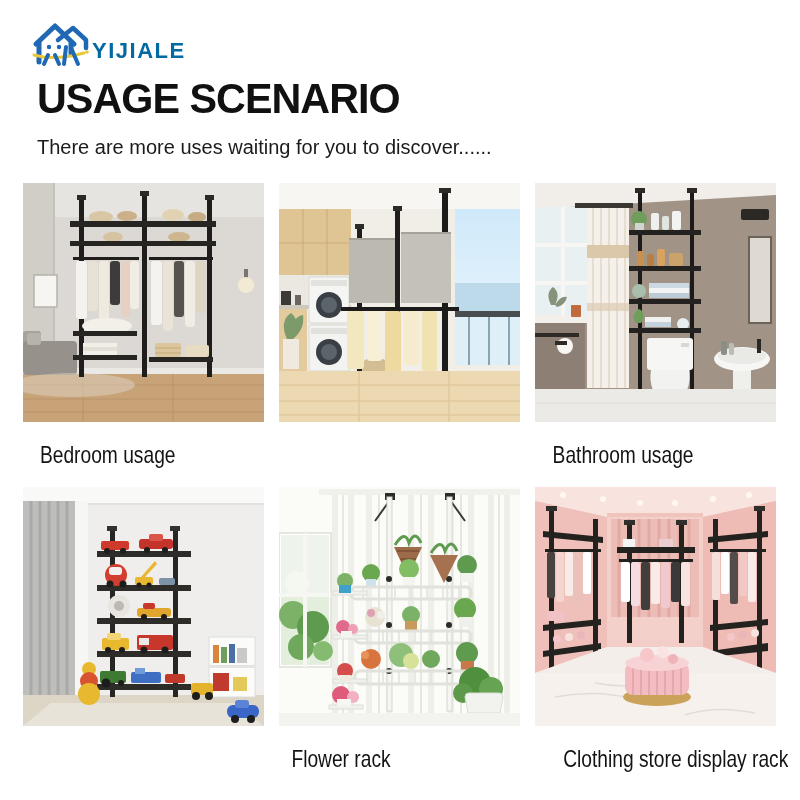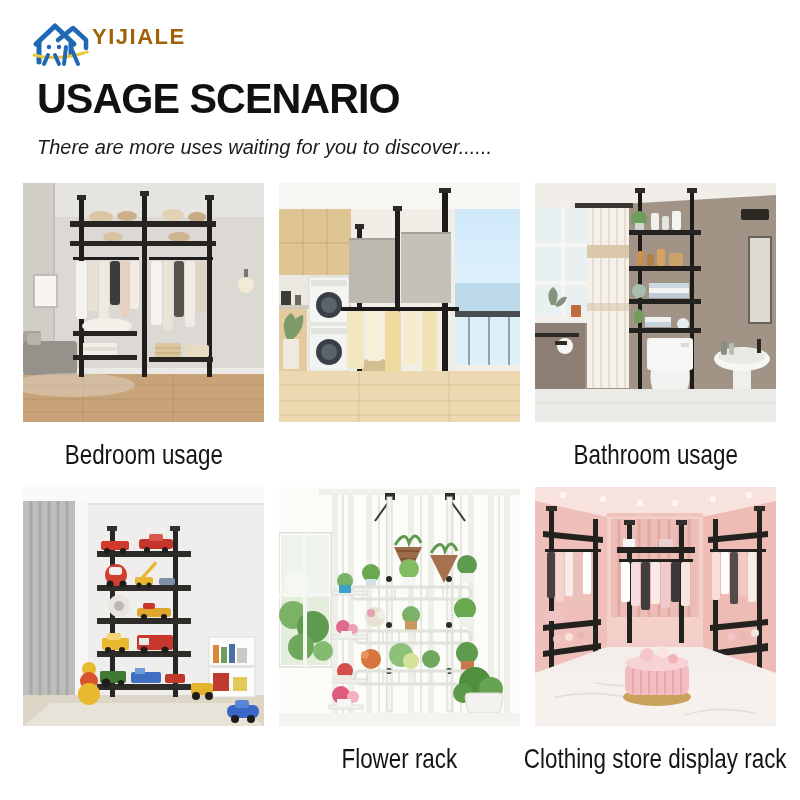--- a/index.html
+++ b/index.html
@@ -4,42 +4,42 @@
 <style>
   html,body{margin:0;padding:0;}
   body{
     width:800px;height:800px;background:#ffffff;
     font-family:"Liberation Sans", sans-serif;
     position:relative;overflow:hidden;color:#111;
   }
   .logo{position:absolute;left:28px;top:14px;display:flex;align-items:flex-end;}
   .logo svg{display:block;}
   .logo-text{
-    color:#a16207;font-weight:bold;font-size:22px;letter-spacing:1.5px;
-    margin-left:2px;margin-bottom:20px;
+    color:#0369a1;font-weight:bold;font-size:22px;letter-spacing:1.5px;
+    margin-left:2px;margin-bottom:6px;
   }
   .title{
     position:absolute;left:37px;top:74px;
     font-size:43px;font-weight:bold;color:#111;letter-spacing:-1px;
     transform:scaleX(0.96);transform-origin:left center;white-space:nowrap;
   }
   .subtitle{
     position:absolute;left:37px;top:136px;
-    font-size:20px;color:#1b1b1b;white-space:nowrap;font-style:italic;
+    font-size:20px;color:#1b1b1b;white-space:nowrap;
   }
   .grid{
     position:absolute;left:23px;top:183px;width:753px;
     display:grid;grid-template-columns:241px 241px 241px;column-gap:15px;
   }
   .cell{width:241px;}
   .tile{width:241px;height:239px;overflow:hidden;position:relative;background:#eee;}
   .tile svg{display:block;width:241px;height:239px;}
   .caption{
-    height:65px;display:flex;align-items:center;justify-content:center;
-    font-size:28px;color:#141414;
+    height:65px;display:flex;align-items:center;justify-content:flex-start;
+    font-size:24px;color:#141414;
   }
   .caption span{transform:scaleX(0.8);white-space:nowrap;display:inline-block;}
 </style>
 </head>
 <body>
 
 <div class="logo">
   <span>
     <svg width="62" height="56" viewBox="0 0 62 56">
 

